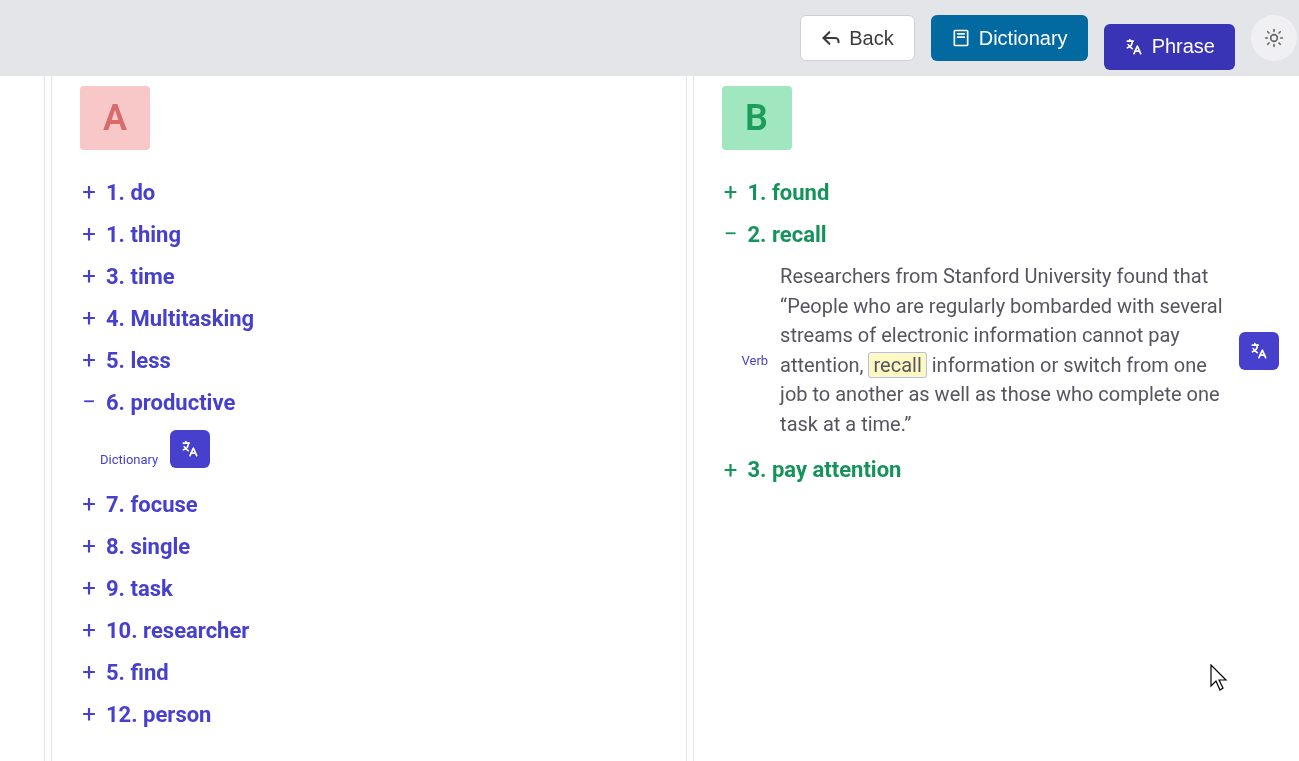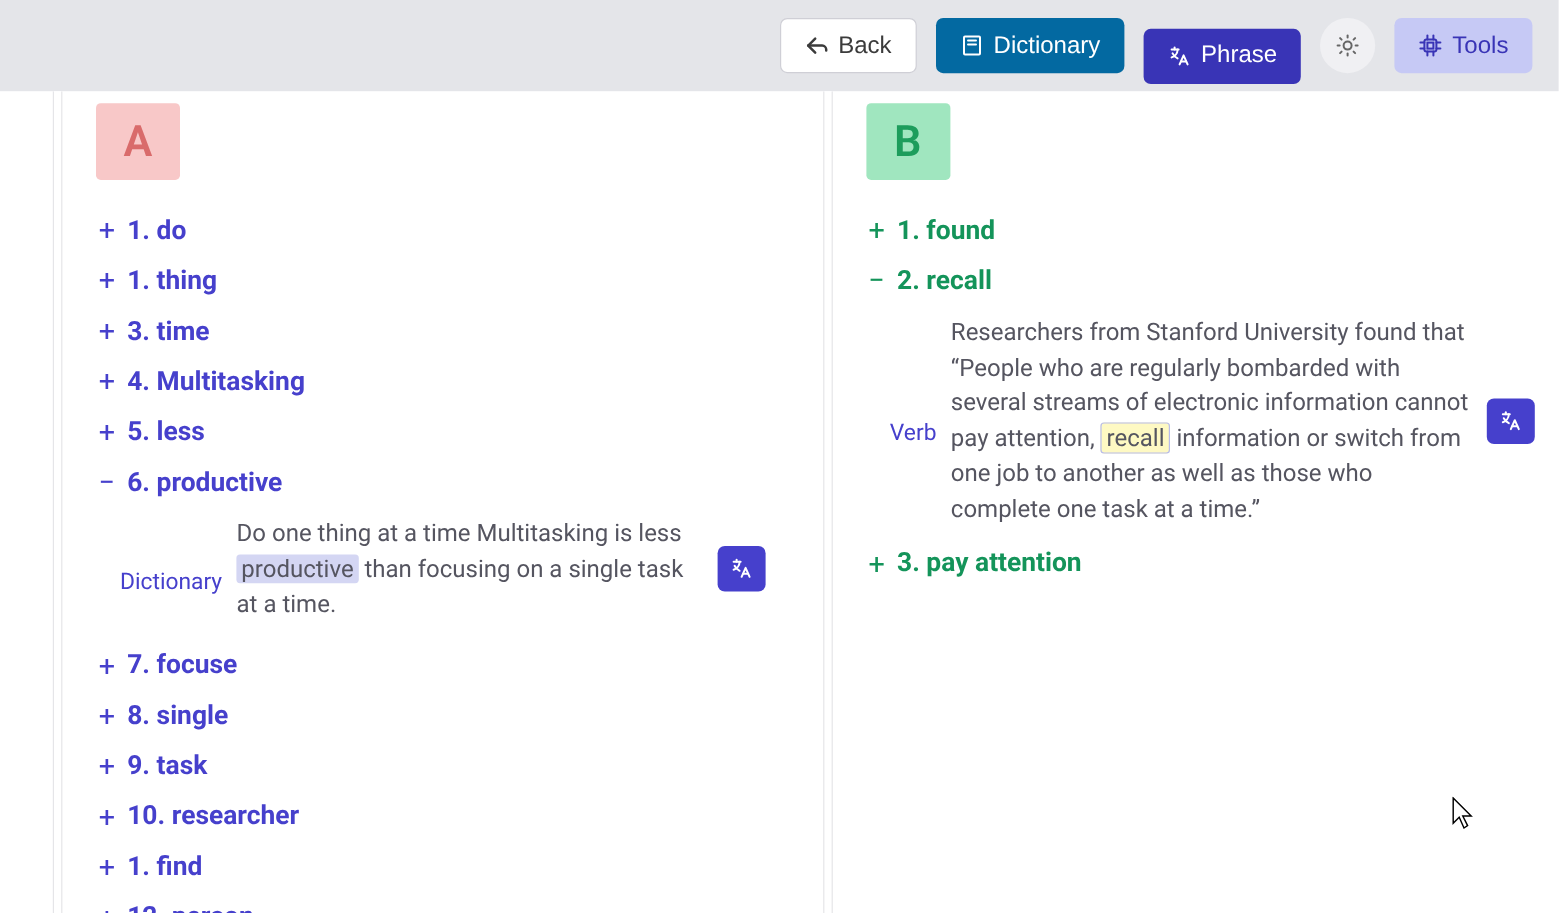--- a/index.html
+++ b/index.html
@@ -10,21 +10,21 @@
     height: 761px;
     overflow: hidden;
     position: relative;
   }
   .toolbar {
     background: #e4e5e9;
     height: 76px;
     display: flex;
     justify-content: flex-end;
     align-items: center;
-    padding-right: 22px;
+    padding-right: 2px;
     gap: 16px;
   }
   .btn {
     display: flex;
     align-items: center;
     gap: 8px;
     border-radius: 6px;
     font-size: 20px;
     font-weight: 400;
     cursor: pointer;
@@ -119,21 +119,21 @@
   }
   .def-block {
     display: flex;
     align-items: center;
     gap: 12px;
     margin: 6px 0 22px 20px;
   }
   .col-b .def-block { margin-left: 20px; margin-bottom: 16px; }
   .pos {
     color: #4640cc;
-    font-size: 19px;
+    font-size: 13px;
     flex-shrink: 0;
     margin-top: 20px;
   }
   .def-text {
     color: #555560;
     font-size: 20px;
     line-height: 1.48;
     flex: 1;
   }
   .highlight-a { background: #d4d6f3; border-radius: 3px; padding: 0 4px; }
@@ -201,37 +201,20 @@
           <line x1="12" y1="20" x2="12" y2="22"></line>
           <line x1="4" y1="12" x2="2" y2="12"></line>
           <line x1="22" y1="12" x2="20" y2="12"></line>
           <line x1="6" y1="6" x2="4.5" y2="4.5"></line>
           <line x1="19.5" y1="19.5" x2="18" y2="18"></line>
           <line x1="18" y1="6" x2="19.5" y2="4.5"></line>
           <line x1="4.5" y1="19.5" x2="6" y2="18"></line>
         </svg>
     </span>
   </button>
-  <button class="btn btn-tools">
-    <span class="icon">
-      <svg width="20" height="20" viewBox="0 0 24 24" fill="none" stroke="#3934b6" stroke-width="2" stroke-linecap="round">
-          <rect x="6" y="6" width="12" height="12" rx="2"></rect>
-          <rect x="9" y="9" width="6" height="6"></rect>
-          <line x1="9" y1="2" x2="9" y2="6"></line>
-          <line x1="15" y1="2" x2="15" y2="6"></line>
-          <line x1="9" y1="18" x2="9" y2="22"></line>
-          <line x1="15" y1="18" x2="15" y2="22"></line>
-          <line x1="2" y1="9" x2="6" y2="9"></line>
-          <line x1="2" y1="15" x2="6" y2="15"></line>
-          <line x1="18" y1="9" x2="22" y2="9"></line>
-          <line x1="18" y1="15" x2="22" y2="15"></line>
-        </svg>
-    </span>
-    <span>Tools</span>
-  </button>
 </div>
 
 <div class="content">
 
   <div class="col col-a">
     <div class="col-border"></div>
     <div class="letter-badge badge-a">A</div>
 
     <div class="word-item">
       <span class="toggler">+</span>
@@ -253,23 +236,20 @@
       <span class="toggler">+</span>
       <span>5. less</span>
     </div>
     <div class="word-item">
       <span class="toggler">−</span>
       <span>6. productive</span>
     </div>
 
     <div class="def-block">
       <span class="pos">Dictionary</span>
-      <span class="def-text">
-        <span>Do one thing at a time Multitasking is less </span><span class="highlight-a">productive</span><span> than focusing on a single task at a time.</span>
-      </span>
       <div class="translate-btn">
         <span class="icon">
           <svg width="20" height="20" viewBox="0 0 24 24" fill="none" stroke="#fff" stroke-width="2" stroke-linecap="round" stroke-linejoin="round">
               <path d="M4 5h7"></path>
               <path d="M7 3v2"></path>
               <path d="M10 5c0 4-3 7-6 8"></path>
               <path d="M5 9c1 2 3 4 5 5"></path>
               <path d="M12 20l4-9 4 9"></path>
               <path d="M13.5 17h5"></path>
             </svg>
@@ -288,21 +268,21 @@
     <div class="word-item">
       <span class="toggler">+</span>
       <span>9. task</span>
     </div>
     <div class="word-item">
       <span class="toggler">+</span>
       <span>10. researcher</span>
     </div>
     <div class="word-item">
       <span class="toggler">+</span>
-      <span>1. find</span>
+      <span>5. find</span>
     </div>
     <div class="word-item">
       <span class="toggler">+</span>
       <span>12. person</span>
     </div>
   </div>
 
   <div class="col col-b">
     <div class="col-border"></div>
     <div class="letter-badge badge-b">B</div>

